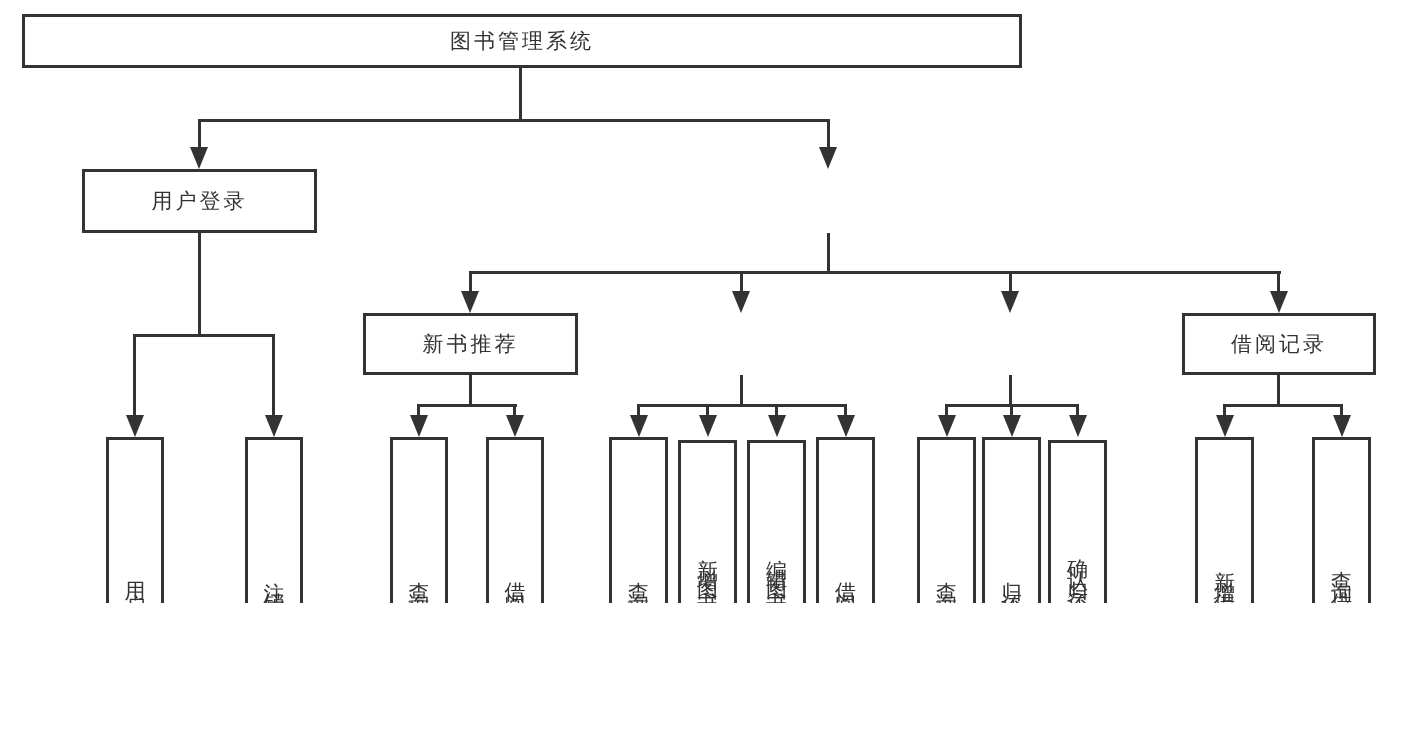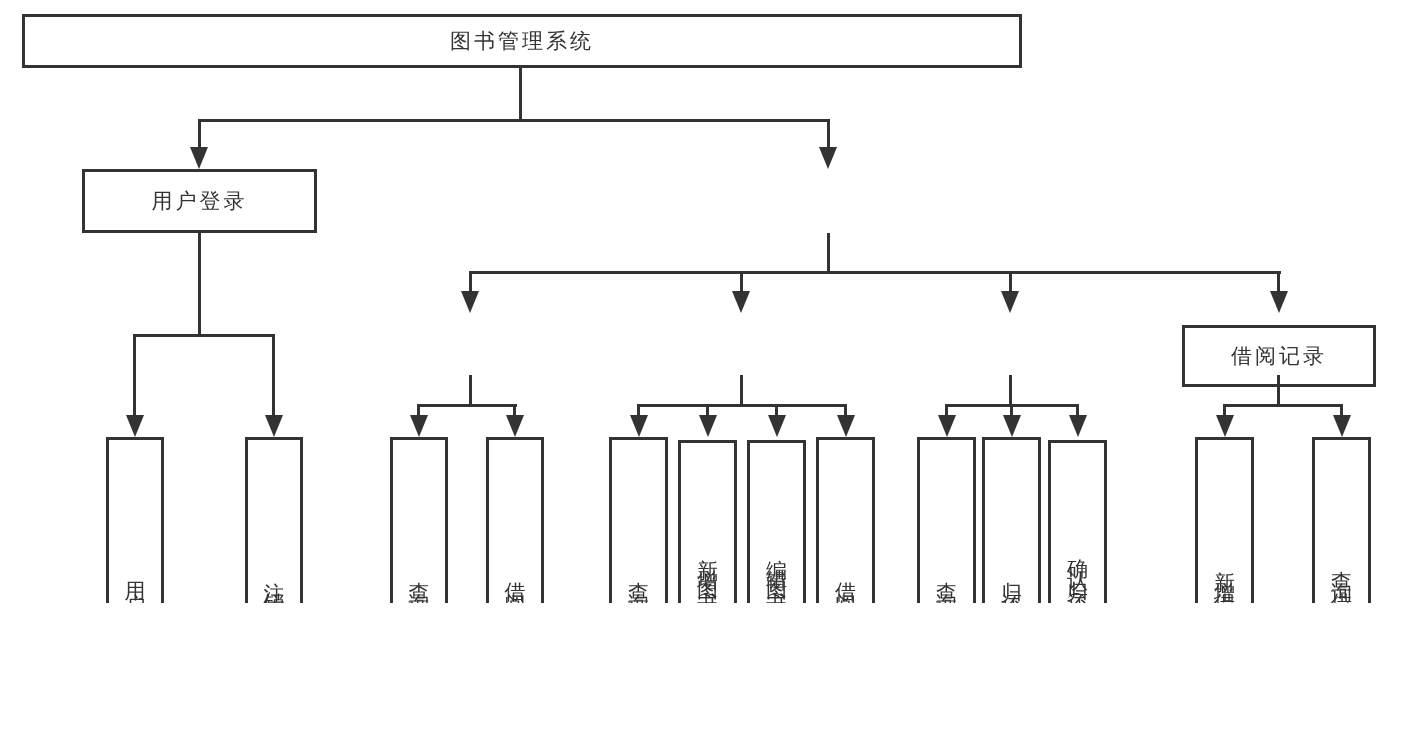--- a/index.html
+++ b/index.html
@@ -58,21 +58,22 @@
   <div class="hl" style="left:469px;top:271px;width:812px"></div>
   <div class="vl" style="left:469px;top:271px;height:20px"></div>
   <div class="arw" style="left:461px;top:291px"></div>
   <div class="vl" style="left:740px;top:271px;height:20px"></div>
   <div class="arw" style="left:732px;top:291px"></div>
   <div class="vl" style="left:1009px;top:271px;height:20px"></div>
   <div class="arw" style="left:1001px;top:291px"></div>
   <div class="vl" style="left:1277px;top:271px;height:20px"></div>
   <div class="arw" style="left:1270px;top:291px"></div>
 
-  <div class="box h" style="left:1182px;top:325px;width:194px;height:62px">借阅记录</div>
+  <div class="box h" style="left:363px;top:313px;width:215px;height:62px">新书推荐</div>
+  <div class="box h" style="left:1182px;top:313px;width:194px;height:62px">借阅记录</div>
 
   <div class="vl" style="left:469px;top:375px;height:31px"></div>
   <div class="hl" style="left:417px;top:404px;width:100px"></div>
   <div class="vl" style="left:417px;top:404px;height:11px"></div>
   <div class="arw" style="left:410px;top:415px"></div>
   <div class="vl" style="left:513px;top:404px;height:11px"></div>
   <div class="arw" style="left:506px;top:415px"></div>
   <div class="box v" style="left:390px;top:437px;width:58px;height:300px">查询图书</div>
   <div class="box v" style="left:486px;top:437px;width:58px;height:300px">借阅图书</div>
 

